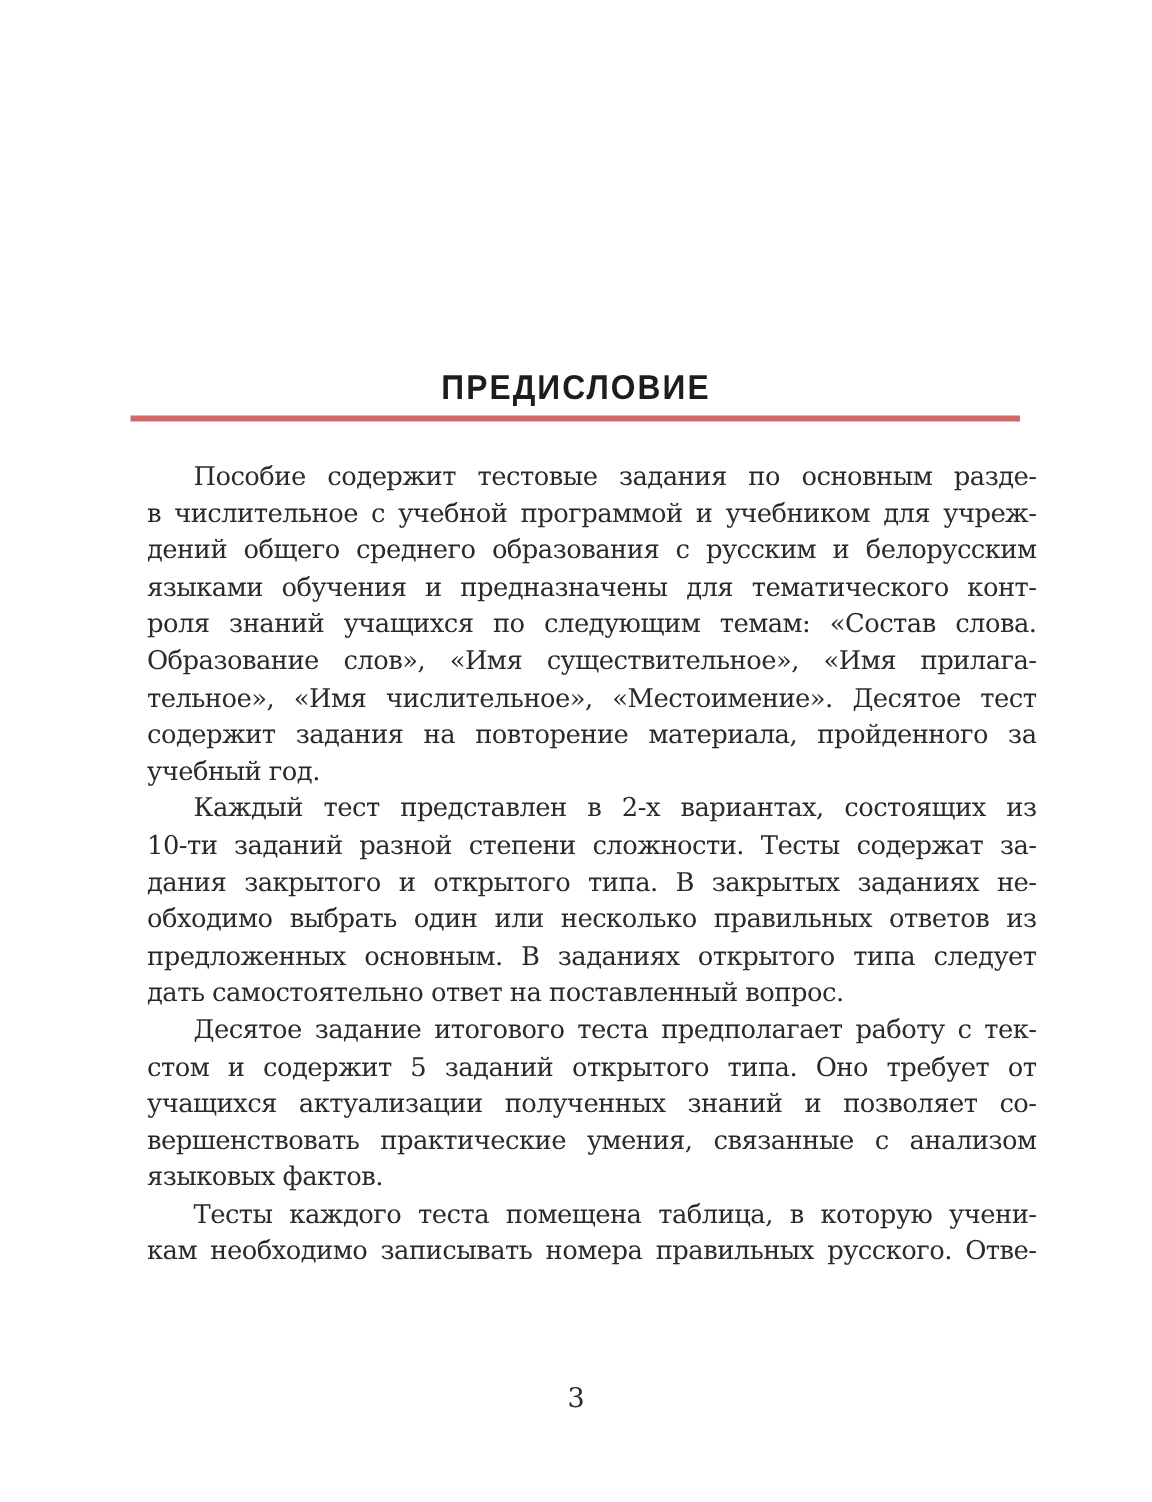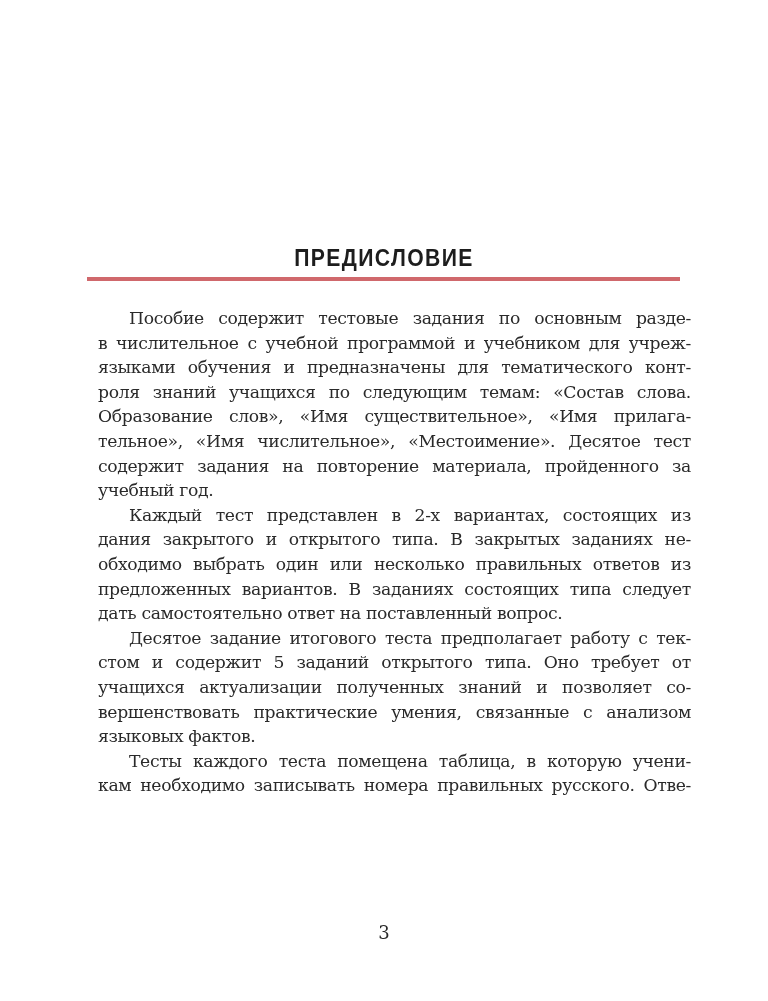--- a/index.html
+++ b/index.html
@@ -77,32 +77,34 @@
 <body>
 
 <div>
   <div class="heading">ПРЕДИСЛОВИЕ</div>
   <div class="rule" style="background: rgb(208, 104, 108);"></div>
 
   <div class="body-text">
     <p class="para">
       <span class="line indent">Пособие содержит тестовые задания по основным разде-</span>
       <span class="line">в числительное с учебной программой и учебником для учреж-</span>
+      <span class="line">дений общего среднего образования с русским и белорусским</span>
       <span class="line">языками обучения и предназначены для тематического конт-</span>
       <span class="line">роля знаний учащихся по следующим темам: «Состав слова.</span>
       <span class="line">Образование слов», «Имя существительное», «Имя прилага-</span>
       <span class="line">тельное», «Имя числительное», «Местоимение». Десятое тест</span>
       <span class="line">содержит задания на повторение материала, пройденного за</span>
       <span class="line last">учебный год.</span>
     </p>
     <p class="para">
       <span class="line indent">Каждый тест представлен в 2-х вариантах, состоящих из</span>
+      <span class="line">10-ти заданий разной степени сложности. Тесты содержат за-</span>
       <span class="line">дания закрытого и открытого типа. В закрытых заданиях не-</span>
       <span class="line">обходимо выбрать один или несколько правильных ответов из</span>
-      <span class="line">предложенных вариантов. В заданиях состоящих типа следует</span>
+      <span class="line">предложенных основным. В заданиях открытого типа следует</span>
       <span class="line last">дать самостоятельно ответ на поставленный вопрос.</span>
     </p>
     <p class="para">
       <span class="line indent">Десятое задание итогового теста предполагает работу с тек-</span>
       <span class="line">стом и содержит 5 заданий открытого типа. Оно требует от</span>
       <span class="line">учащихся актуализации полученных знаний и позволяет со-</span>
       <span class="line">вершенствовать практические умения, связанные с анализом</span>
       <span class="line last">языковых фактов.</span>
     </p>
     <p class="para">

